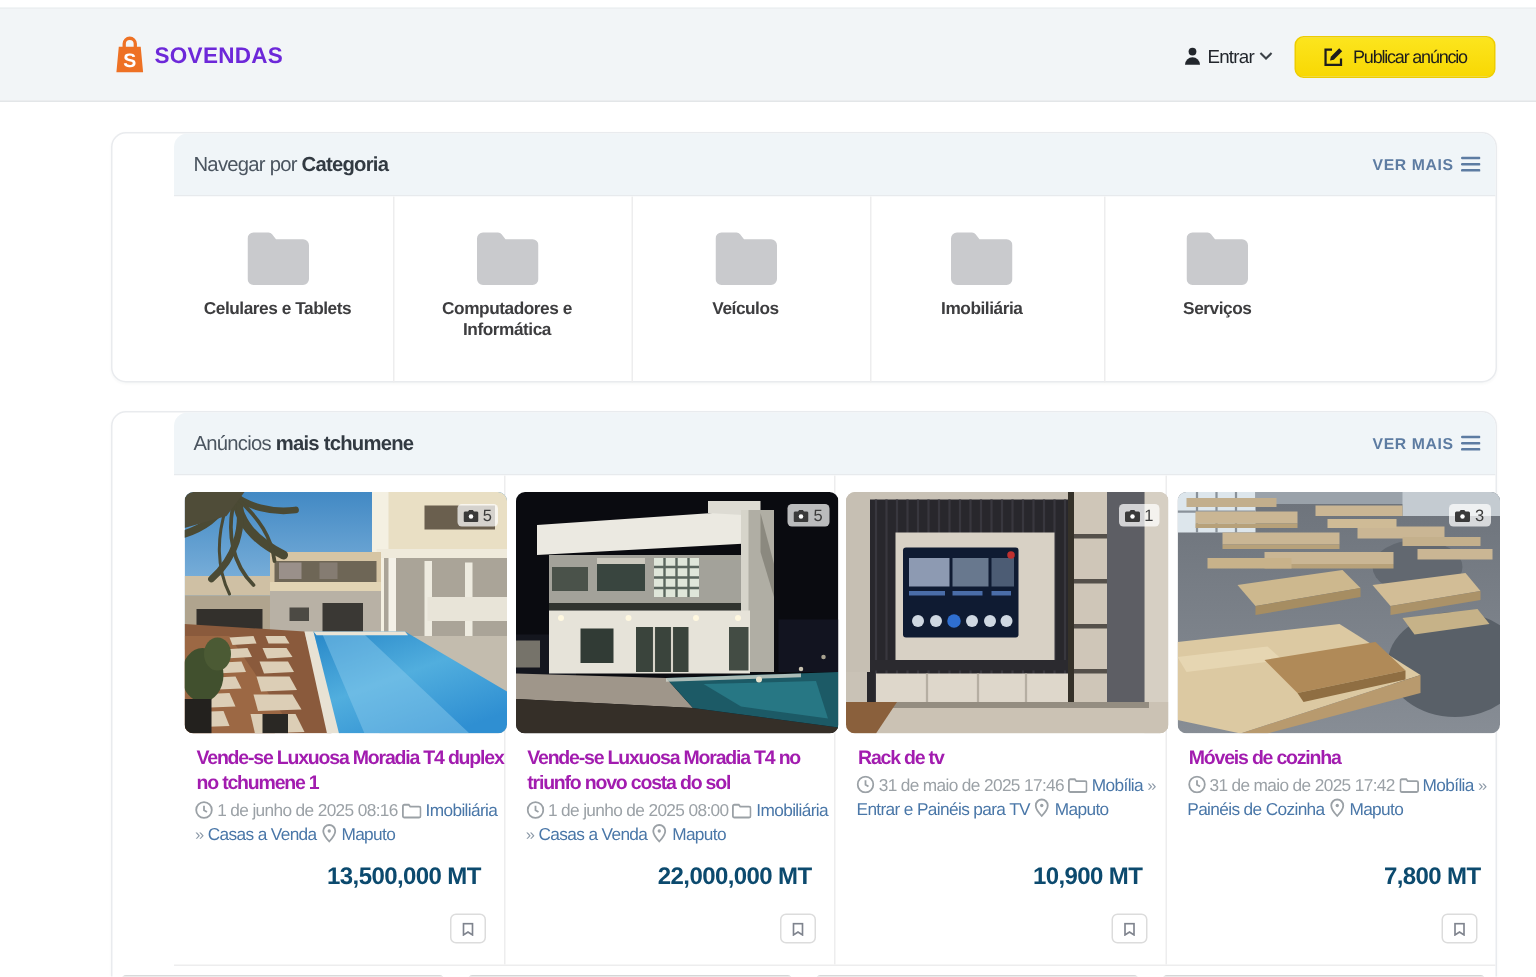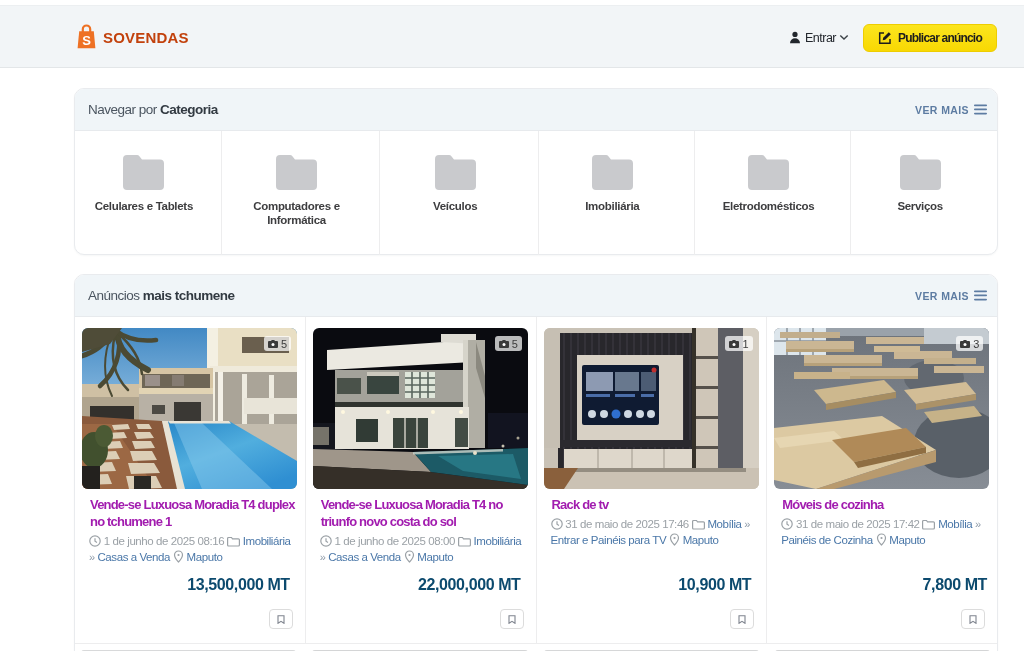--- a/index.html
+++ b/index.html
@@ -2,30 +2,30 @@
 <html lang="pt"><head>
 <meta charset="utf-8">
 <style>
   * { margin:0; padding:0; box-sizing:border-box; }
   html,body { width:1024px; height:651px; overflow:hidden; background:#fff;
     font-family:"Liberation Sans", sans-serif; }
   body { position:relative; }
   .hdr { position:absolute; left:0; top:5px; width:1024px; height:63px;
     background:#f2f5f7; border-top:1px solid #eceff1; border-bottom:1px solid #e3e6e8; }
   .logo { position:absolute; left:76px; top:16px; height:30px; display:flex; align-items:center; }
-  .logotext { color:#c2410c; font-weight:bold; font-size:15px; letter-spacing:.2px; margin-left:6px; }
+  .logotext { color:#6d28d9; font-weight:bold; font-size:15px; letter-spacing:.2px; margin-left:6px; }
   .hright { position:absolute; right:27px; top:0; height:63px; display:flex; align-items:center; }
   .entrar { display:flex; align-items:center; color:#22262c; font-size:12.5px; letter-spacing:-.5px; margin-right:14px; }
   .entrar span { margin:0 3px 0 4px; }
   .pubbtn { width:134px; height:28px; background:linear-gradient(#fce51e,#f8d803);
     border:1px solid #eecd00; border-radius:6px; display:flex; align-items:center; justify-content:center;
-    color:#1d1d1d; font-weight:bold; font-size:12px; letter-spacing:-.8px; }
+    color:#1d1d1d; font-weight:normal; font-size:12px; letter-spacing:-.8px; }
   .pubbtn svg { margin-right:6px; }
   .card { position:absolute; left:74px; width:924px; background:#fff;
-    border:1px solid #e9ebee; border-radius:10px; box-shadow:0 1px 2px rgba(30,40,60,.04); }
+    border:1px solid #e9ebee; border-radius:10px; box-shadow:0 1px 2px rgba(30,40,60,.04);padding-left:41px; }
   .strip { height:42px; background:#f0f5f8; border-bottom:1px solid #e7eaed;
     border-radius:9px 9px 0 0; display:flex; align-items:center; justify-content:space-between;
     padding:0 10px 0 13px; }
   .strip .t { font-size:13.5px; color:#4b5560; letter-spacing:-.5px; }
   .strip .t b { color:#323a42; }
   .vermais { display:flex; align-items:center; color:#5d7ca2; font-weight:bold;
     font-size:10.5px; letter-spacing:.4px; }
   .vermais svg { margin-left:5px; }
   
   .cats { display:flex; height:124px; }
@@ -123,26 +123,20 @@
         <svg width="41" height="37" viewBox="0 0 41 37">
           <path d="M0 6 a4 4 0 0 1 4-4 H14 a3 3 0 0 1 2.4 1.2 L19 6.5 H37 a4 4 0 0 1 4 4 V33 a4 4 0 0 1-4 4 H4 a4 4 0 0 1-4-4 Z" fill="#c9cacd"></path>
         </svg>
         <div class="lbl">Veículos</div>
       </div>
     <div class="cat">
         <svg width="41" height="37" viewBox="0 0 41 37">
           <path d="M0 6 a4 4 0 0 1 4-4 H14 a3 3 0 0 1 2.4 1.2 L19 6.5 H37 a4 4 0 0 1 4 4 V33 a4 4 0 0 1-4 4 H4 a4 4 0 0 1-4-4 Z" fill="#c9cacd"></path>
         </svg>
         <div class="lbl">Imobiliária</div>
-      </div>
-    <div class="cat">
-        <svg width="41" height="37" viewBox="0 0 41 37">
-          <path d="M0 6 a4 4 0 0 1 4-4 H14 a3 3 0 0 1 2.4 1.2 L19 6.5 H37 a4 4 0 0 1 4 4 V33 a4 4 0 0 1-4 4 H4 a4 4 0 0 1-4-4 Z" fill="#c9cacd"></path>
-        </svg>
-        <div class="lbl">Eletrodomésticos</div>
       </div>
     <div class="cat">
         <svg width="41" height="37" viewBox="0 0 41 37">
           <path d="M0 6 a4 4 0 0 1 4-4 H14 a3 3 0 0 1 2.4 1.2 L19 6.5 H37 a4 4 0 0 1 4 4 V33 a4 4 0 0 1-4 4 H4 a4 4 0 0 1-4-4 Z" fill="#c9cacd"></path>
         </svg>
         <div class="lbl">Serviços</div>
       </div>
   </div>
 </div>
 

